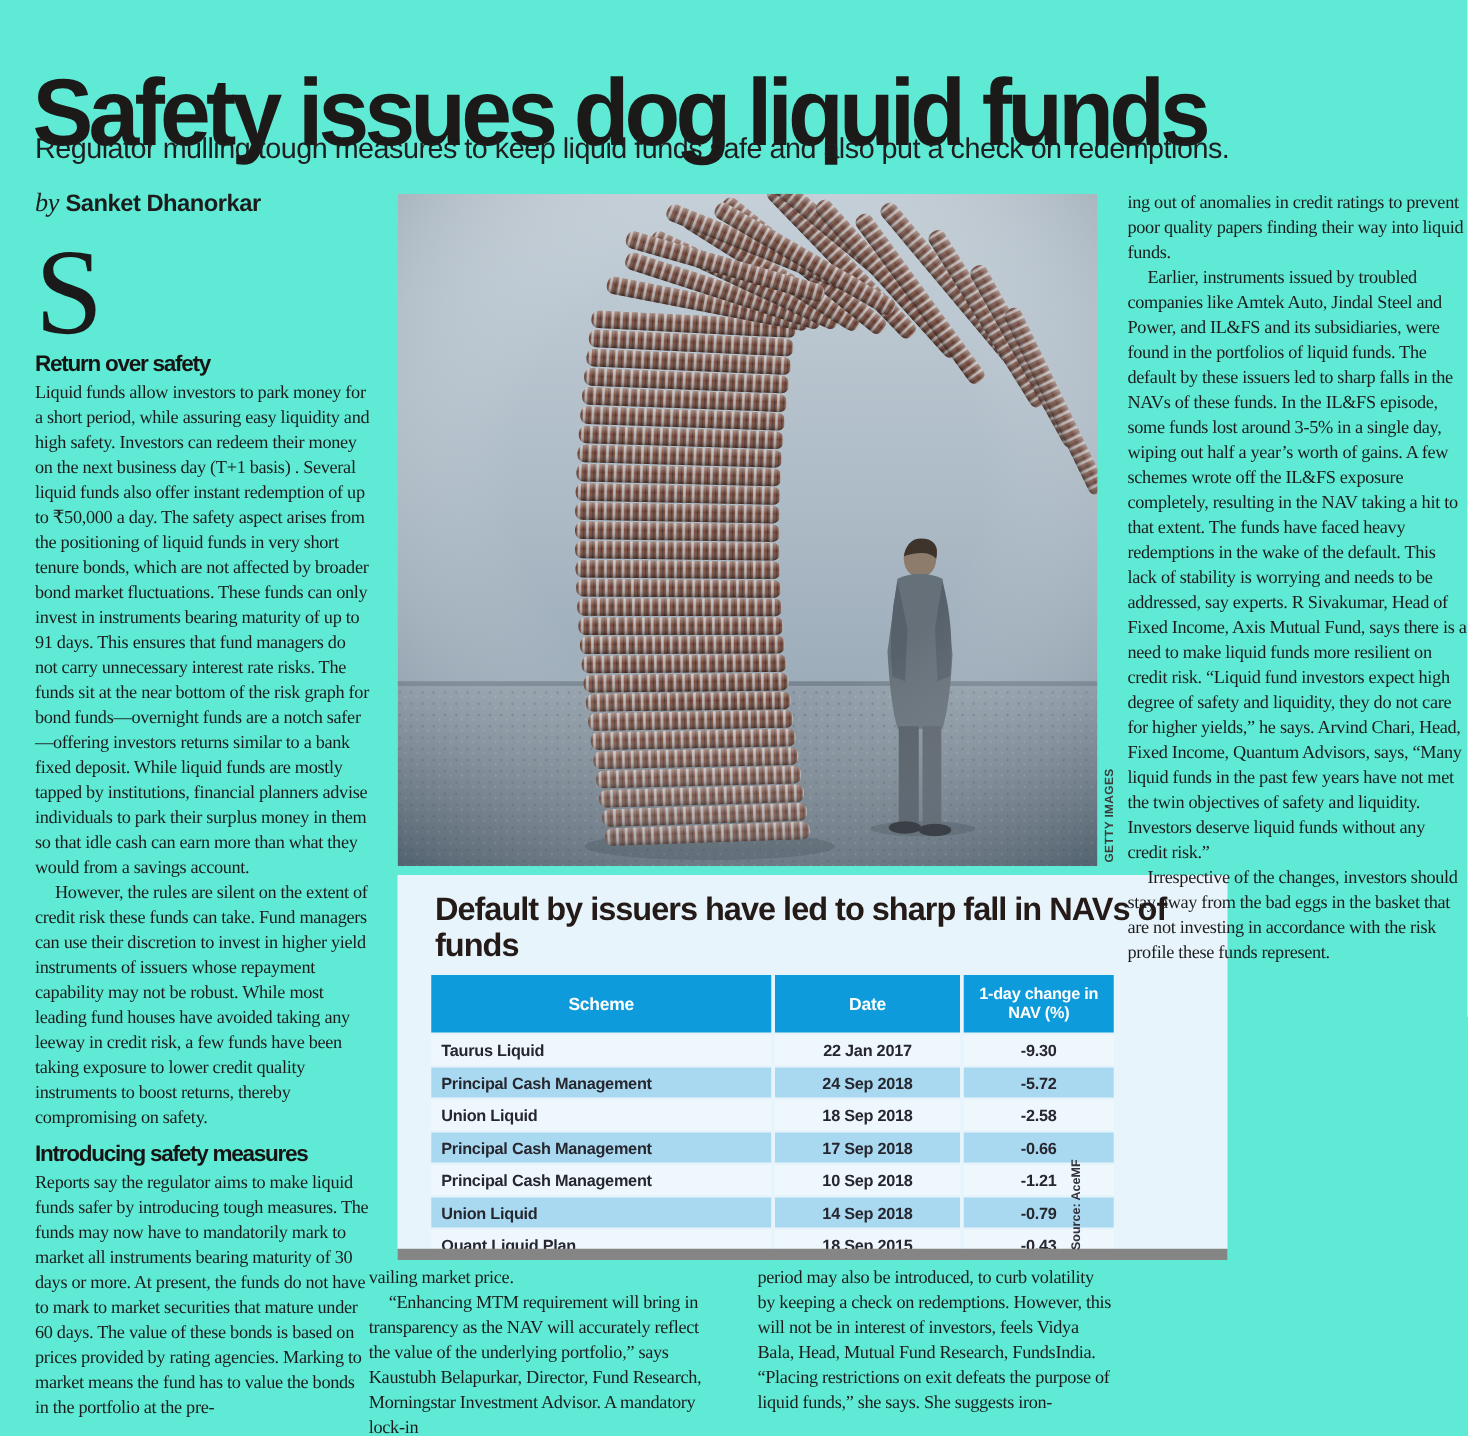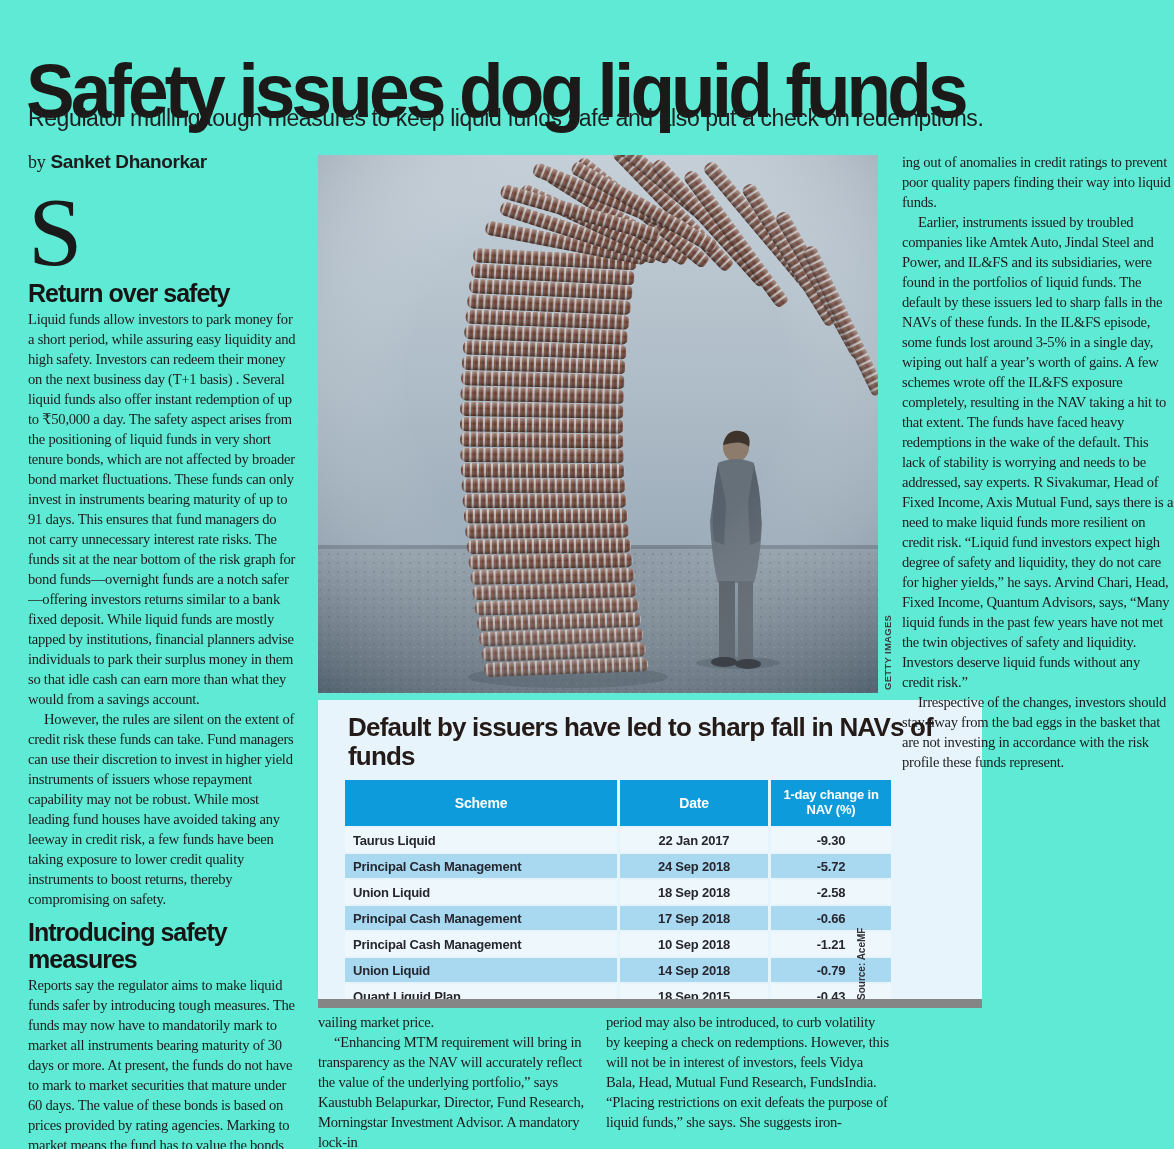--- a/index.html
+++ b/index.html
@@ -10,32 +10,32 @@
   .headline{position:absolute;left:26px;top:2px;width:1130px;
     font-family:"Liberation Sans","DejaVu Sans",sans-serif;font-weight:800;
     font-size:76px;letter-spacing:-4px;color:#1b1a18;line-height:1.0;
     transform:scaleX(0.96);transform-origin:left top;white-space:nowrap;}
   .subtitle{position:absolute;left:28px;top:105px;width:1120px;
     font-family:"Liberation Sans","DejaVu Sans",sans-serif;font-weight:500;
     font-size:23px;letter-spacing:-0.4px;color:#1e1e1e;}
 
   
   .byline{font-family:"Liberation Sans","DejaVu Sans",sans-serif;font-size:19px;margin:0 0 18px 0;}
-  .byline .by{font-family:"Liberation Serif",serif;font-weight:400;font-size:18px;}
+  .byline .by{font-family:"Liberation Serif",serif;font-style:italic;font-weight:400;font-size:21px;}
   .byline .author{font-weight:800;letter-spacing:-0.4px;}
   .col{position:absolute;font-size:14.6px;line-height:20px;letter-spacing:-0.25px;text-align:left;}
   .col p{margin:0;}
   .col p.indent{text-indent:16px;}
   .col-left{left:28px;top:152px;width:268px;height:997px;overflow:hidden;}
   .col-right{left:902px;top:152px;width:272px;height:900px;overflow:hidden;}
   .bot-col{top:1012px;height:137px;overflow:hidden;}
-  .bot-mid{left:318px;width:283px;}
+  .bot-mid{left:295px;width:283px;}
   .bot-right{left:606px;width:285px;}
   .sec-head{font-family:"Liberation Sans","DejaVu Sans",sans-serif;font-weight:800;
-    font-size:25px;letter-spacing:-1px;color:#161514;margin:10px 0 3px 0;line-height:1.05;}
+    font-size:18px;letter-spacing:-1px;color:#161514;margin:10px 0 3px 0;line-height:1.05;}
   .dropcap{float:left;font-family:"Liberation Serif",serif;font-weight:500;
     font-size:98px;line-height:76px;margin:4px 8px 0 0;color:#1a1a1a;}
 
   
   .photo{position:absolute;left:318px;top:155px;width:560px;height:538px;overflow:hidden;}
   .photo svg{display:block;}
   .vtext{position:absolute;font-family:"Liberation Sans","DejaVu Sans",sans-serif;
     font-weight:700;white-space:nowrap;transform:rotate(-90deg);transform-origin:left top;}
   .getty{left:882px;top:690px;font-size:9.5px;letter-spacing:0.3px;color:#3c3c3c;}
   .src{left:856px;top:1000px;font-size:10px;letter-spacing:0;color:#33333b;}

